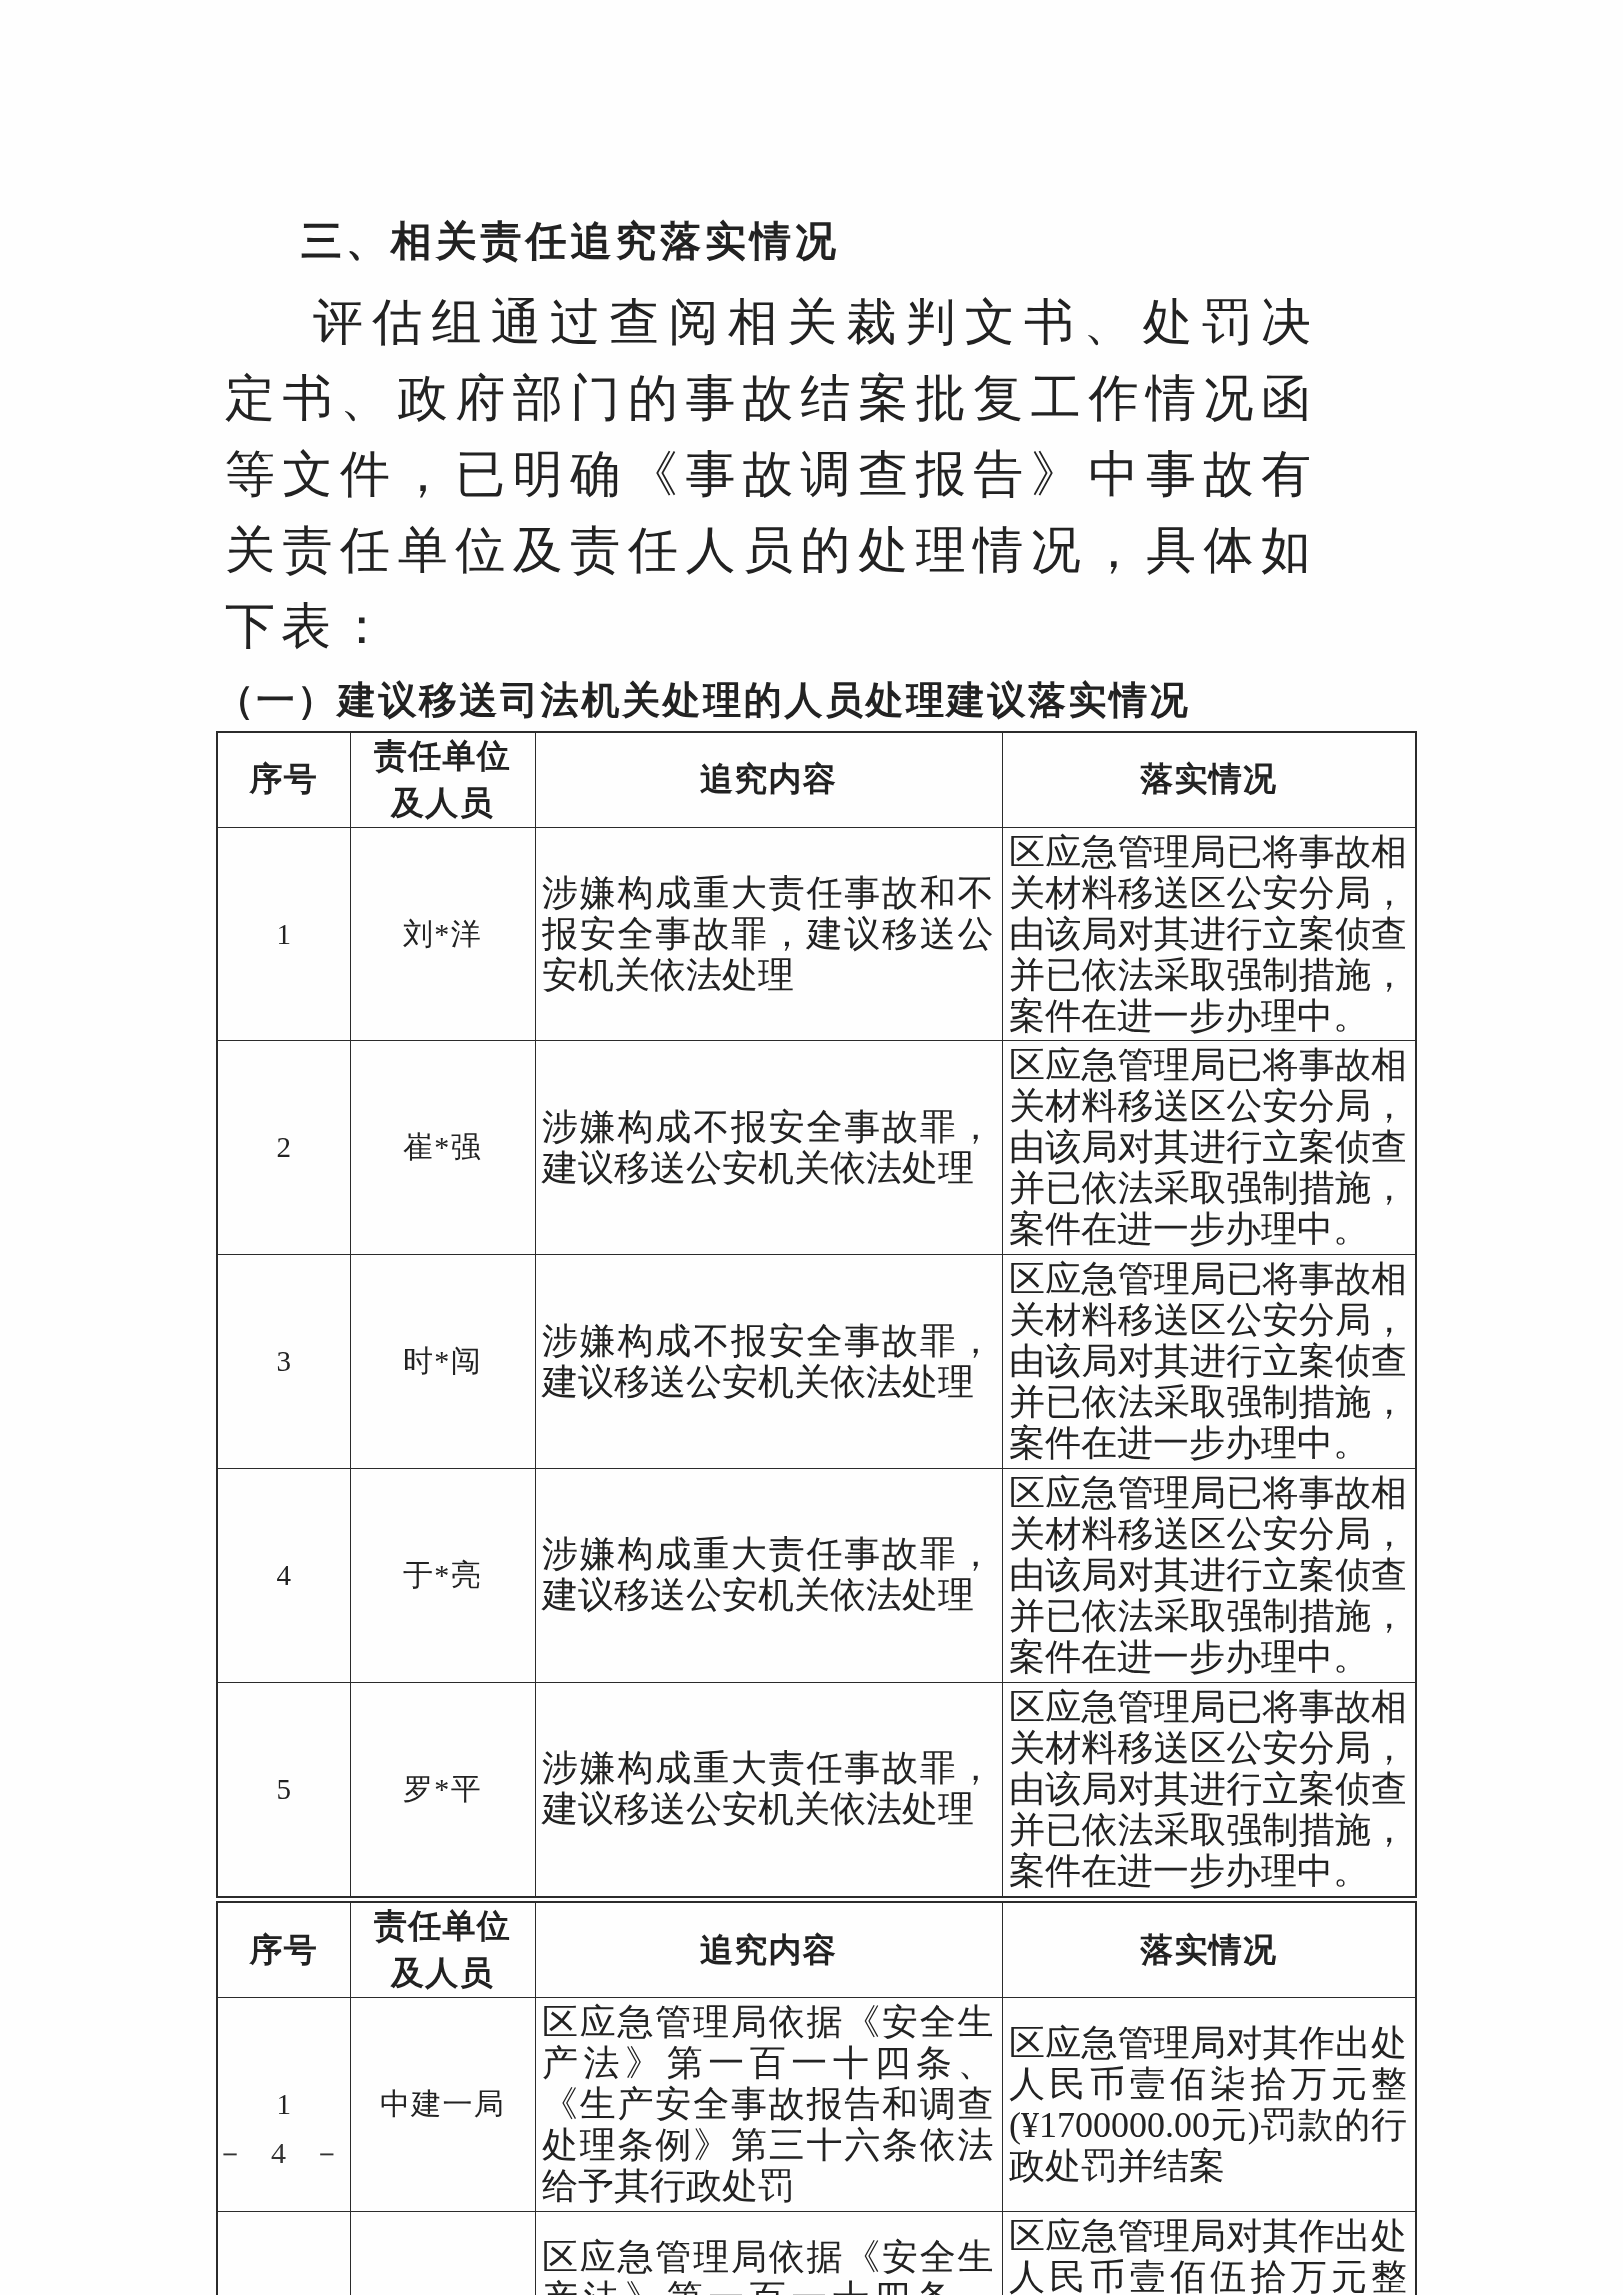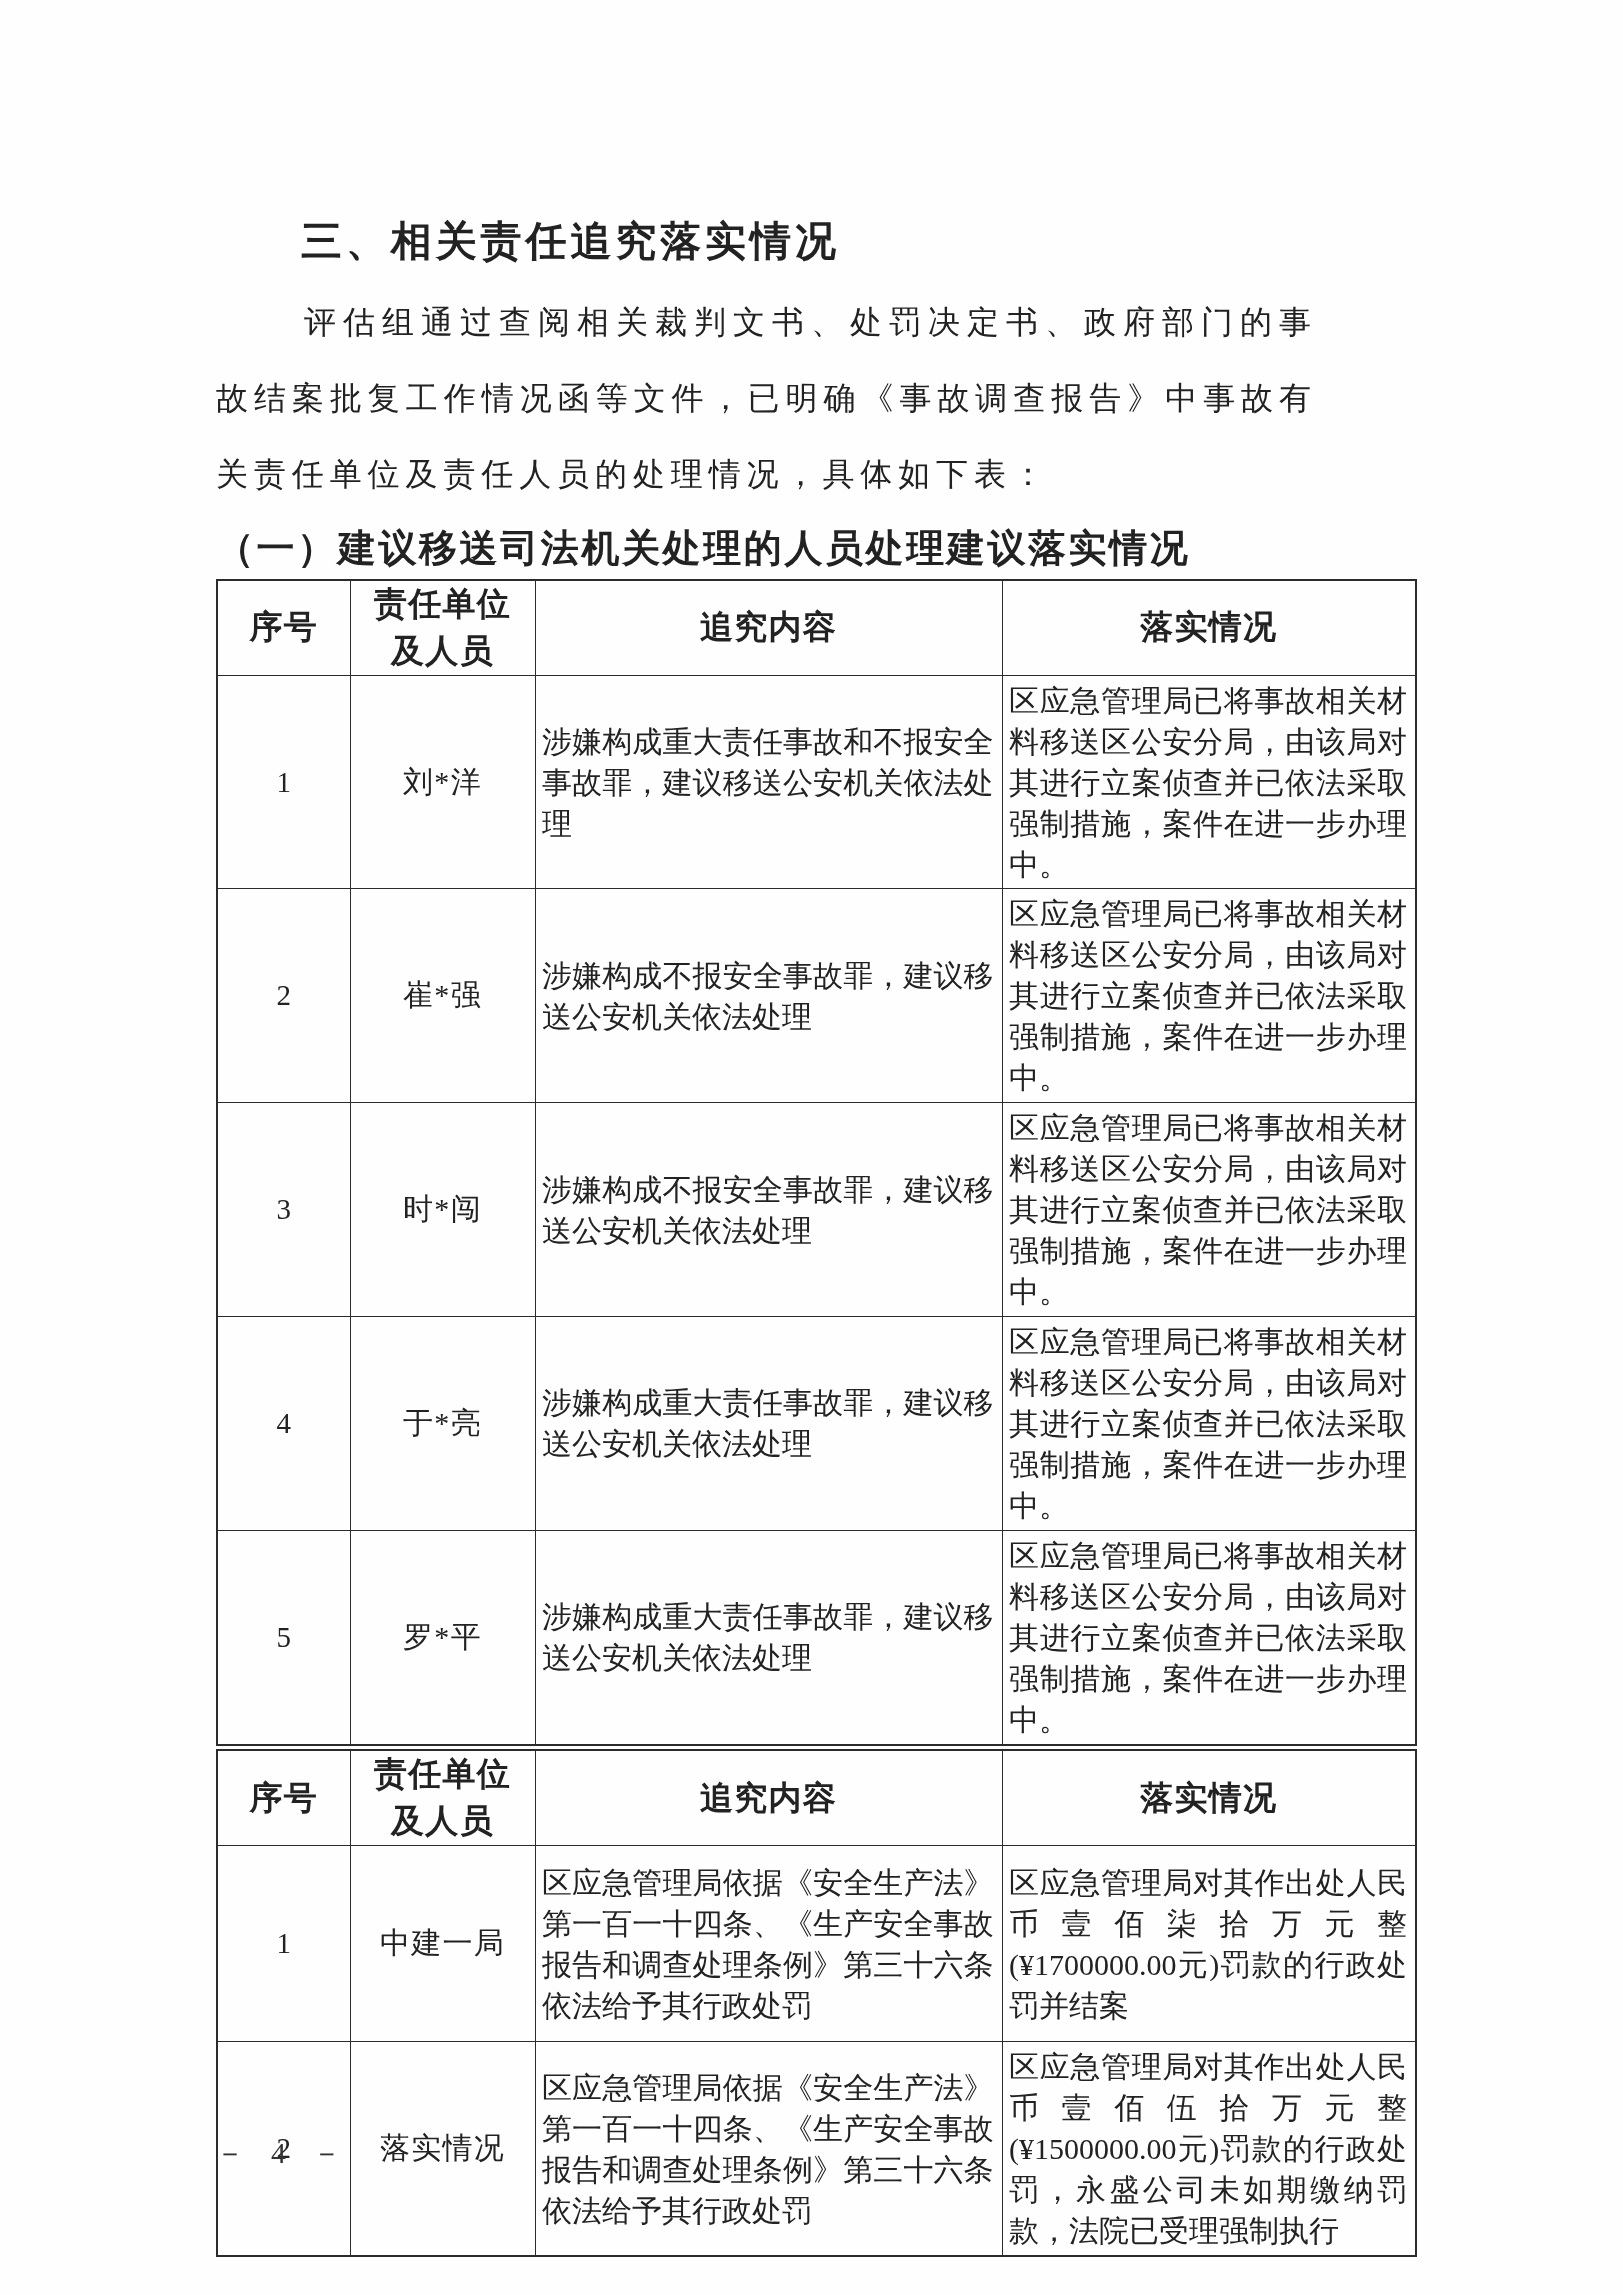--- a/index.html
+++ b/index.html
@@ -21,25 +21,26 @@
   .doc-title{
     margin:216px 0 0 85px;
     font-size:41px;
     line-height:51px;
     font-weight:bold;
     letter-spacing:3.9px;
     white-space:nowrap;
   }
   .intro{
     margin-top:17px;
-    font-size:32px;
+    font-size:50px;
     line-height:76px;
     letter-spacing:5.9px;
     text-indent:88px;
     text-align:justify;
+    margin-left:9px;
   }
   .sec-heading{
     margin-top:10.5px;
     font-size:38px;
     line-height:51px;
     font-weight:bold;
     letter-spacing:2.6px;
     white-space:nowrap;
   }
   .sec-heading.second{ margin-top:23.6px; }
@@ -73,21 +74,21 @@
     font-size:29px;
     text-align:center;
     font-family:"Liberation Serif","DejaVu Serif",serif;
   }
   td.c-party{
     font-size:30px;
     text-align:center;
     letter-spacing:1.3px;
   }
   td.c-content, td.c-status{
-    font-size:30px;
+    font-size:36px;
     line-height:41px;
     text-align:justify;
     padding:3.9px 7.9px 3.9px 6.5px;
     margin-top:22px;
   }
   .page-number{
     position:absolute;
     left:215px;
     top:2133px;
     font-size:30px;

